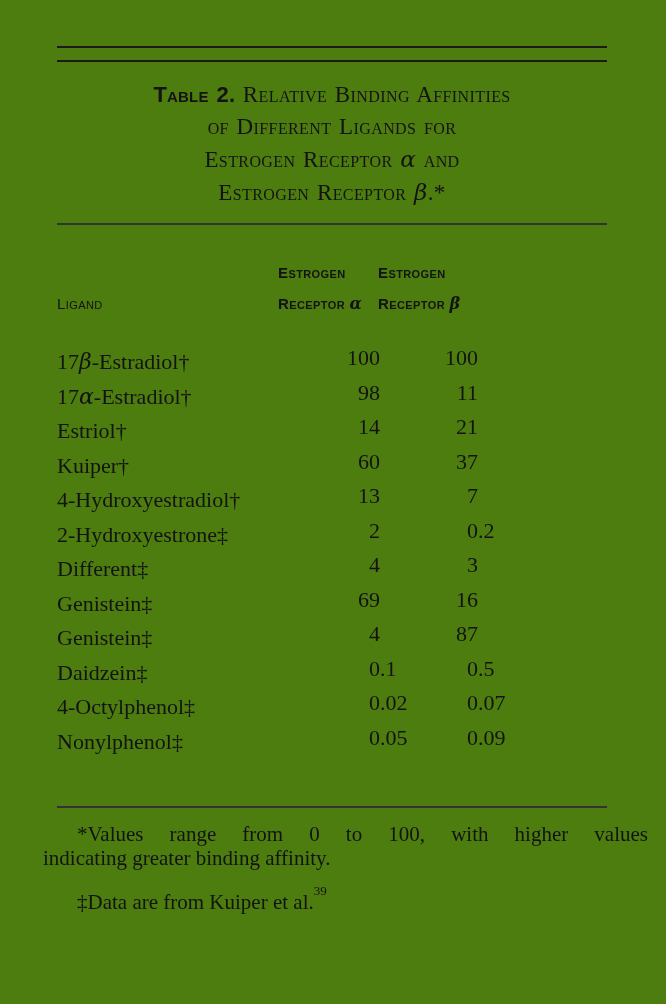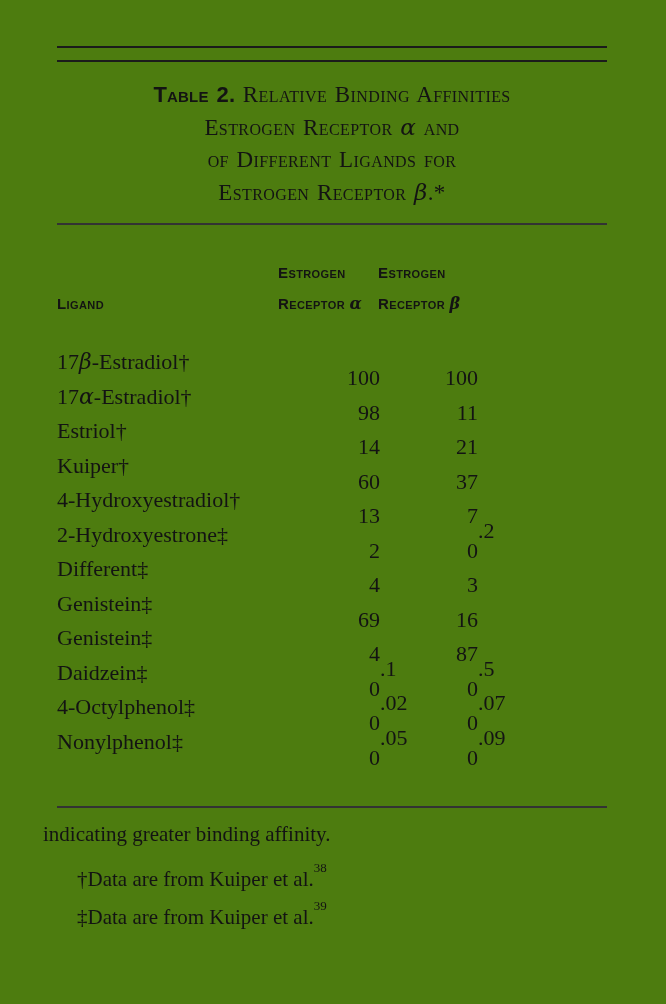--- a/index.html
+++ b/index.html
@@ -24,21 +24,21 @@
   .sc { font-variant:small-caps; }
   .title-label {
     font-family:"Liberation Sans","DejaVu Sans",sans-serif;
     font-weight:700; font-size:22px; font-variant:small-caps; letter-spacing:0.2px;
   }
   .greek { font-family:"DejaVu Serif",serif; font-style:italic; font-variant:normal; }
 
   
   .ligand-header {
     position:absolute; left:57px; top:288px; line-height:31px;
-    font-family:"Liberation Sans","DejaVu Sans",sans-serif; font-weight:700;
+    font-family:"Liberation Sans","DejaVu Sans",sans-serif; font-weight:400;
     font-size:15px; font-variant:small-caps; letter-spacing:0.4px;
   }
   .hcol {
     position:absolute; top:257px; width:200px; text-align:left; line-height:31px;
     font-family:"Liberation Sans","DejaVu Sans",sans-serif; font-weight:700;
     font-size:15px; font-variant:small-caps; letter-spacing:0.4px;
   }
   .hcol-alpha { left:278px; }
   .hcol-beta  { left:378px; }
   .hcol .greek { font-size:16px; }
@@ -46,43 +46,43 @@
   
   .rows {
     position:absolute; left:57px; top:341px; width:550px;
     font-size:22px;
   }
   .trow { position:relative; height:34.5px; line-height:34.5px; white-space:nowrap; }
   .ligand { position:absolute; left:0; top:4px; }
   .num { position:absolute; top:0; width:0; }
   .num-alpha { left:323px; }
   .num-beta  { left:421px; }
-  .num .ip { position:absolute; right:0; top:0; white-space:pre;margin-top:20px; }
+  .num .ip { position:absolute; right:0; top:0; white-space:pre; }
   .num .fp { position:absolute; left:0;  top:0; white-space:pre; }
 
   
   .footnotes { position:absolute; left:43px; top:823px; width:605px; font-size:21px; }
   .fn { line-height:23.5px; }
   .fn-0 { margin-bottom:21px; }
   .fn-1 { margin-bottom:15px; }
   .fn-line { line-height:23.5px; }
   .fn-first { text-indent:34px; }
   .fn-justify { text-align:justify; text-align-last:justify; }
   sup { font-size:13px; line-height:0; position:relative; top:-0.45em; }
 </style>
 </head>
 <body>
 
 <div class="page">
   <div class="rule rule-top"></div>
 
   <div class="table-title" id="table-title">
       <div class="title-line"><span class="title-label">Table 2.</span><span class="sc"> Relative Binding Affinities</span></div>
+      <div class="title-line"><span class="sc">of Different Ligands for</span></div>
       <div class="title-line"><span class="sc">Estrogen Receptor </span><span class="greek">α</span><span class="sc"> and</span></div>
-      <div class="title-line"><span class="sc">of Different Ligands for</span></div>
       <div class="title-line"><span class="sc">Estrogen Receptor </span><span class="greek">β</span><span class="sc">.*</span></div>
     </div>
 
   <div class="rule rule-mid"></div>
 
   <div class="ligand-header">Ligand</div>
 
   <div class="hcol hcol-alpha" id="hcol-0">
     <div class="h1">Estrogen</div>
     <div class="h2">Receptor <span class="greek">α</span></div>
@@ -224,22 +224,20 @@
           <span class="ip">0</span>
           <span class="fp">.09</span>
         </span>
       </div>
     </div>
 
   <div class="rule rule-bottom"></div>
 
   <div class="footnotes" id="footnotes">
       <div class="fn fn-0">
+        <div class="fn-line fn-first fn-justify">*Values range from 0 to 100, with higher values</div>
         <div class="fn-line">indicating greater binding affinity.</div>
-      </div>
-      <div class="fn fn-1">
-        <div class="fn-line fn-first">†Data are from Kuiper et al.<sup>38</sup></div>
       </div>
       <div class="fn fn-2">
         <div class="fn-line fn-first">‡Data are from Kuiper et al.<sup>39</sup></div>
       </div>
     </div>
 </div>
 
 </body></html>

